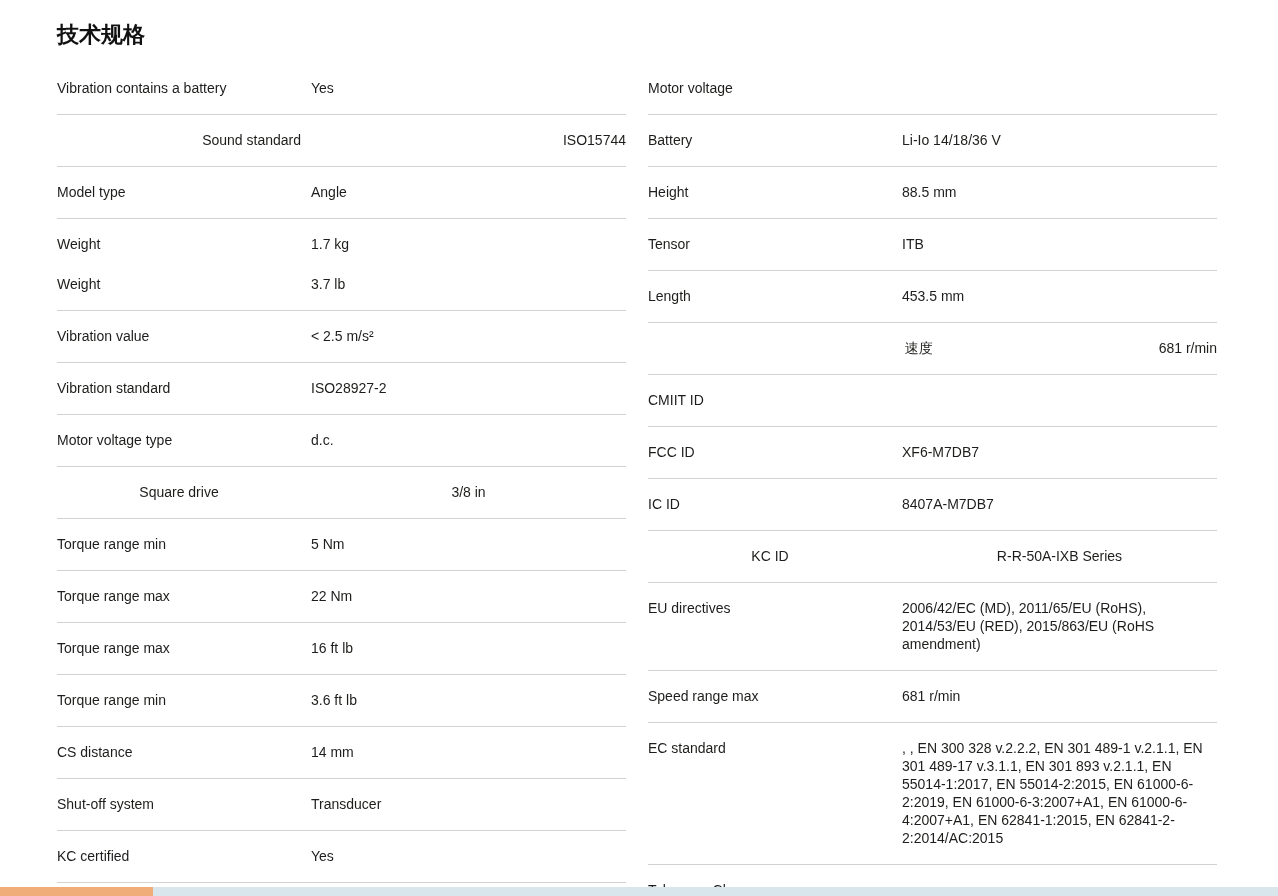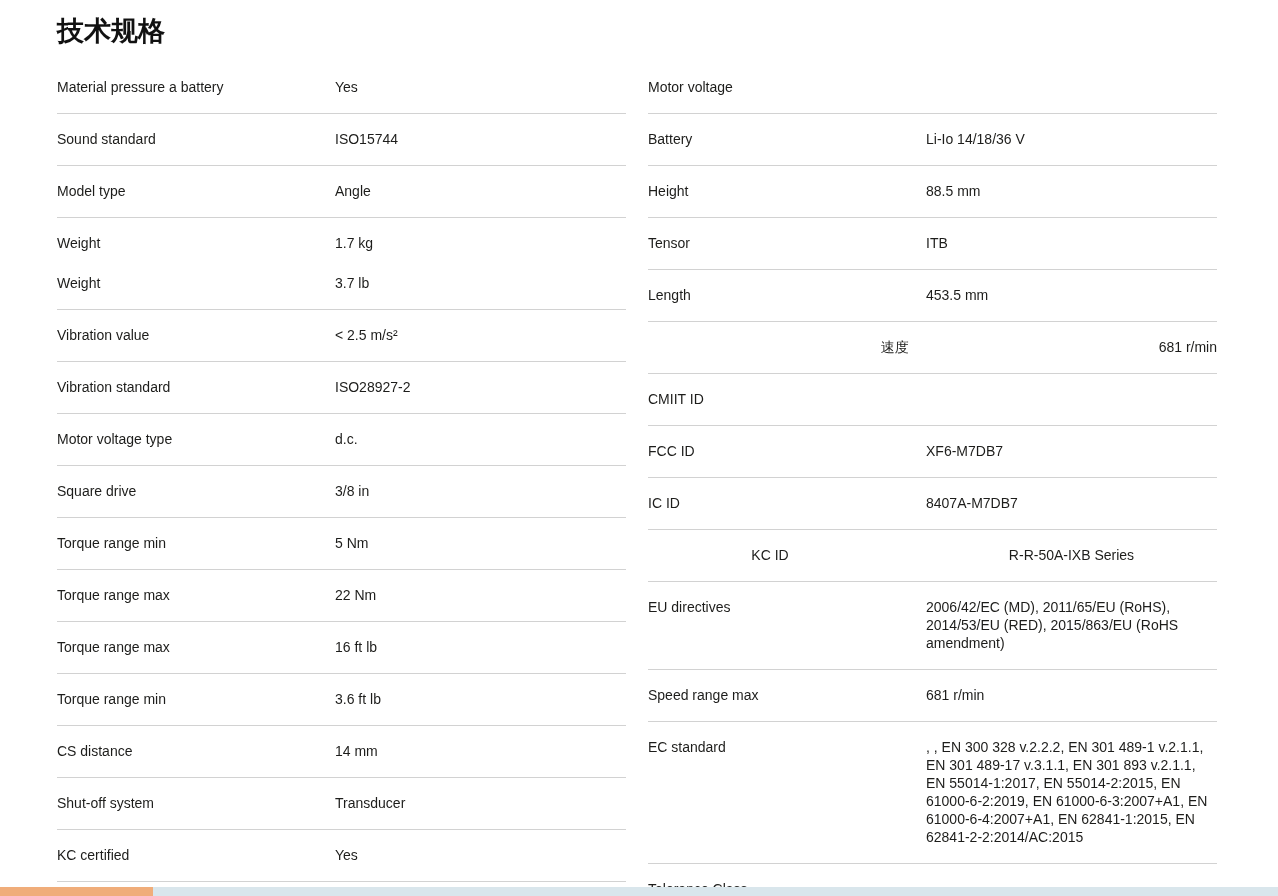--- a/index.html
+++ b/index.html
@@ -5,23 +5,23 @@
   * { box-sizing: border-box; }
   html, body {
     margin: 0; padding: 0;
     width: 1278px; height: 896px;
     overflow: hidden;
     background: #ffffff;
     font-family: "Liberation Sans", "DejaVu Sans", sans-serif;
     color: #1d1d1b;
   }
   .page-title {
-    font-size: 27px;
+    font-size: 22px;
     font-weight: 700;
-    margin: 13px 0 0 57px;
+    margin: 20px 0 0 57px;
     color: #111111;
   }
   .spec-tables {
     display: flex;
     gap: 22px;
     margin: 13px 61px 0 57px;
     align-items: flex-start;
   }
   .spec-table { flex: 1 1 0; }
   .spec-row {
@@ -36,21 +36,20 @@
   .spec-label {
     flex: 0 0 254px;
     font-size: 14px;
     line-height: 18px;
     padding-right: 10px;
   }
   .spec-value {
     flex: 1 1 auto;
     font-size: 14px;
     line-height: 18px;
-    margin-left: 24px;
   }
   .hscrollbar {
     position: fixed;
     left: 0; bottom: 0;
     width: 1278px; height: 9px;
   }
   .hscrollbar-track {
     position: absolute;
     left: 0; top: 0;
     width: 100%; height: 100%;
@@ -63,25 +62,25 @@
 </style>
 </head>
 <body style="color: rgb(29, 29, 27);">
 
 <h1 class="page-title">技术规格</h1>
 
 <div class="spec-tables">
   <div class="spec-table" id="left-table">
       <div class="spec-row" style="border-bottom-color: rgb(210, 210, 210);">
         <div class="spec-entry">
-          <div class="spec-label">Material pressure a battery</div>
+          <div class="spec-label">Vibration contains a battery</div>
           <div class="spec-value">Yes</div>
         </div>
       </div>
-      <div class="spec-row" style="border-bottom-color: rgb(210, 210, 210);">
+      <div class="spec-row" style="border-bottom-color: rgb(210, 210, 210); text-align: right;">
         <div class="spec-entry">
           <div class="spec-label">Sound standard</div>
           <div class="spec-value">ISO15744</div>
         </div>
       </div>
       <div class="spec-row" style="border-bottom-color: rgb(210, 210, 210); justify-content: flex-end;">
         <div class="spec-entry">
           <div class="spec-label">Model type</div>
           <div class="spec-value">Angle</div>
         </div>
@@ -107,21 +106,21 @@
           <div class="spec-label">Vibration standard</div>
           <div class="spec-value">ISO28927-2</div>
         </div>
       </div>
       <div class="spec-row" style="border-bottom-color: rgb(210, 210, 210);">
         <div class="spec-entry">
           <div class="spec-label">Motor voltage type</div>
           <div class="spec-value">d.c.</div>
         </div>
       </div>
-      <div class="spec-row" style="border-bottom-color: rgb(210, 210, 210);">
+      <div class="spec-row" style="border-bottom-color: rgb(210, 210, 210); text-align: center;">
         <div class="spec-entry">
           <div class="spec-label">Square drive</div>
           <div class="spec-value">3/8 in</div>
         </div>
       </div>
       <div class="spec-row" style="border-bottom-color: rgb(210, 210, 210);">
         <div class="spec-entry">
           <div class="spec-label">Torque range min</div>
           <div class="spec-value">5 Nm</div>
         </div>

